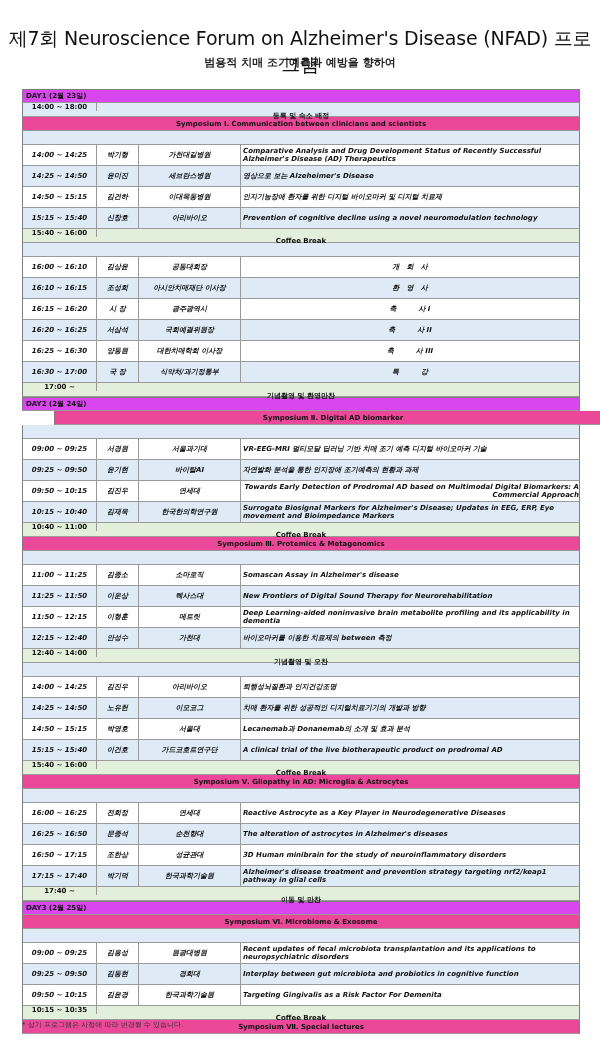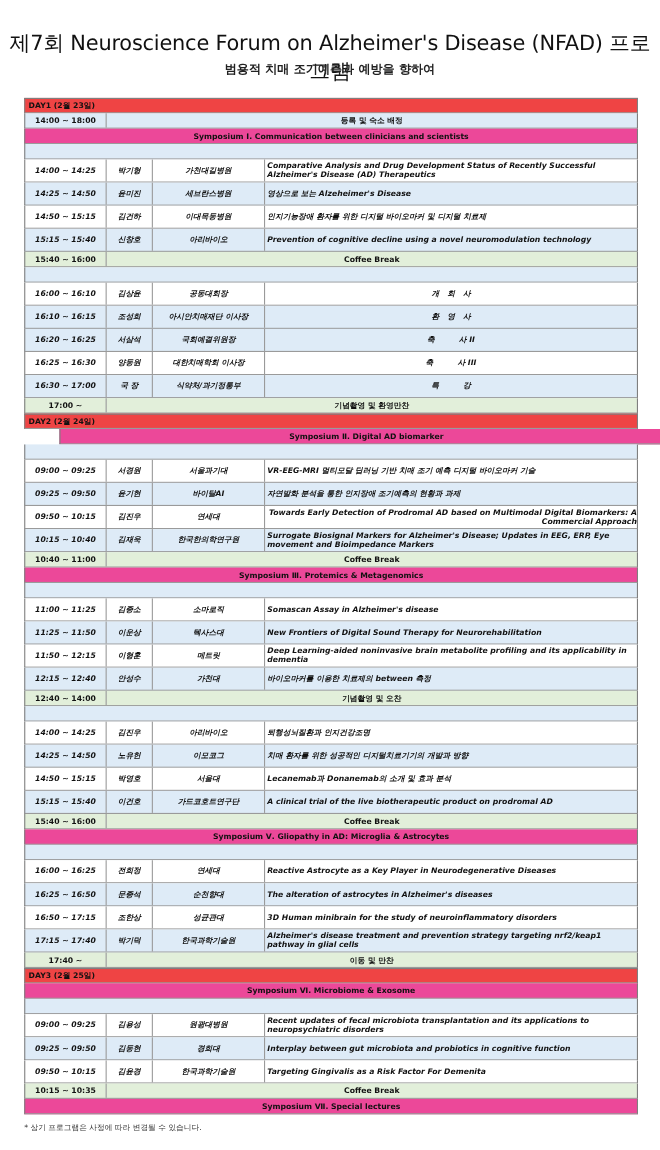--- a/index.html
+++ b/index.html
@@ -12,28 +12,28 @@
     .sched { position: absolute; top: 89px; left: 22px; width: 558px; }
     .row { display: flex; width: 558px; box-sizing: border-box; border-left: 1px solid #7f7f7f;
       border-right: 1px solid #7f7f7f; border-bottom: 1px solid #9a9a9a; font-size: 7px; }
     .row > div { box-sizing: border-box; display: flex; align-items: center; }
     .c-time { width: 74px; justify-content: center; border-right: 1px solid #9a9a9a; font-weight: bold; }
     .c-name { width: 42px; justify-content: center; border-right: 1px solid #9a9a9a; font-weight: bold; }
     .c-org  { width: 102px; justify-content: center; border-right: 1px solid #9a9a9a; font-weight: bold; }
     .c-title { flex: 1; padding-left: 2px; font-weight: bold; line-height: 8px; }
     .c-title.center { justify-content: center; padding-left: 0; }
     .c-span { flex: 1; justify-content: center; font-weight: bold; }
-    .day { background: #ef4444; height: 14px; font-weight: bold; font-size: 7px; padding-left: 3px;
+    .day { background: #d946ef; height: 14px; font-weight: bold; font-size: 7px; padding-left: 3px;
       align-items: center; display: flex; border-top: 1px solid #7f7f7f; }
     .sym { background: #ec4899; height: 14px; justify-content: center; font-weight: bold; display: flex; align-items: center; }
     .blank { background: #deebf7; height: 14px; }
     .r-white { background: #ffffff; }
     .r-blue { background: #deebf7; }
     .r-green { background: #e2efda; }
-    .h21 { height: 21px; font-style: italic; } .h14 { height: 14px; }
+    .h21 { height: 21px; font-style: italic; } .h14 { height: 14px; flex-direction: column; }
     .note { position: absolute; top: 1020px; left: 22px; font-size: 7px; color: #333; }
   </style>
 </head>
 <body>
 
 <div class="title">제7회 Neuroscience Forum on Alzheimer's Disease (NFAD) 프로그램</div>
 <div class="subtitle">범용적 치매 조기예측과 예방을 향하여</div>
 
 <div class="sched" id="schedule">
     <div class="row day">DAY1  (2월 23일)</div>
@@ -77,20 +77,26 @@
       <div class="c-name">김상윤</div>
       <div class="c-org">공동대회장</div>
       <div class="c-title center" style="white-space: pre-wrap;">개   회   사</div>
     </div>
     <div class="row r-blue h21">
       <div class="c-time">16:10 ~ 16:15</div>
       <div class="c-name">조성희</div>
       <div class="c-org">아시안치매재단 이사장</div>
       <div class="c-title center" style="white-space: pre-wrap;">환   영   사</div>
     </div>
+    <div class="row r-white h21">
+      <div class="c-time">16:15 ~ 16:20</div>
+      <div class="c-name">시  장</div>
+      <div class="c-org">광주광역시</div>
+      <div class="c-title center" style="white-space: pre-wrap;">축         사 I</div>
+    </div>
     <div class="row r-blue h21">
       <div class="c-time">16:20 ~ 16:25</div>
       <div class="c-name">서삼석</div>
       <div class="c-org">국회예결위원장</div>
       <div class="c-title center" style="white-space: pre-wrap;">축         사 II</div>
     </div>
     <div class="row r-white h21">
       <div class="c-time">16:25 ~ 16:30</div>
       <div class="c-name">양동원</div>
       <div class="c-org">대한치매학회 이사장</div>

